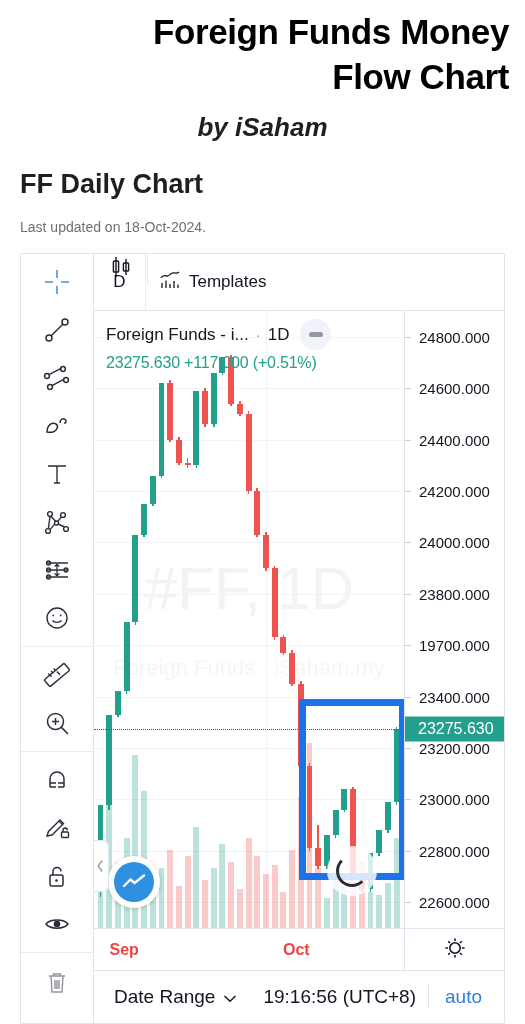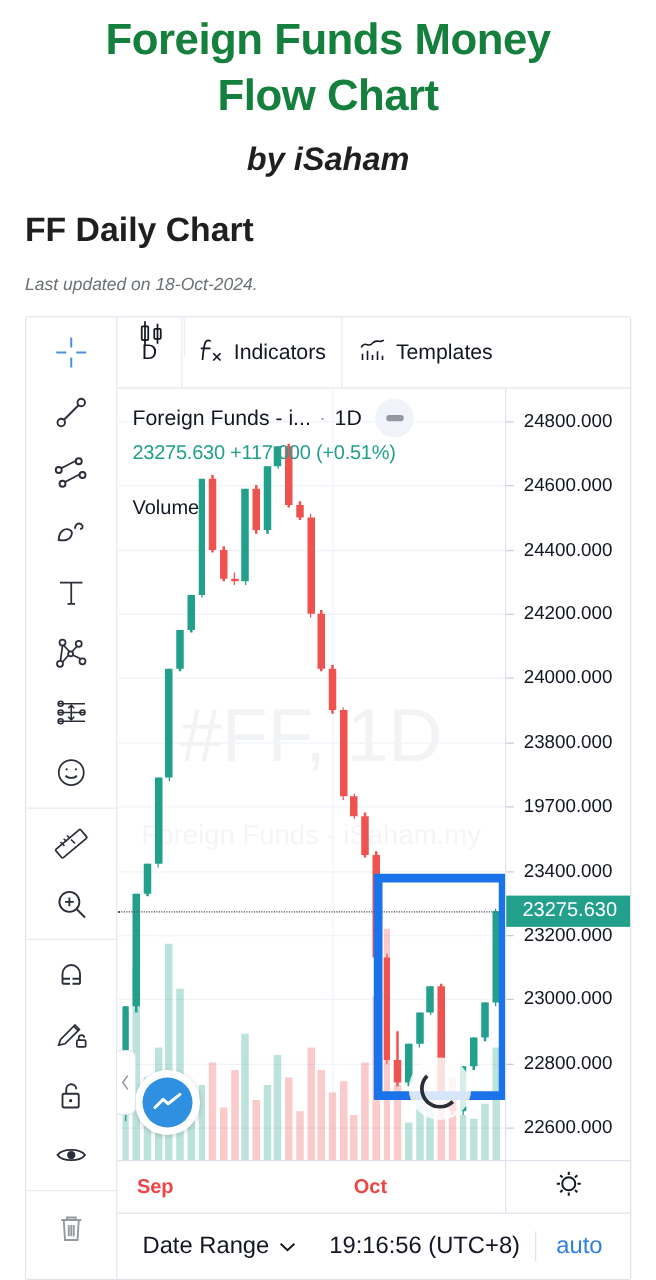--- a/index.html
+++ b/index.html
@@ -12,32 +12,32 @@
   .page {
     position: relative;
     width: 525px; height: 1024px;
     background: #ffffff;
   }
 
   
   .header { padding: 10px 16px 0 16px; }
   .main-title {
     font-size: 35px; font-weight: bold; line-height: 1.28;
-    text-align: center; color: #15803d; letter-spacing: -0.4px;
+    text-align: right; color: #000000; letter-spacing: -0.4px;
   }
   .byline {
     font-size: 26px; font-weight: bold; font-style: italic;
     text-align: center; color: #1d1f21; margin-top: 12px;
   }
   .section-title {
     font-size: 27px; font-weight: bold; color: #1d1f21;
     margin-top: 26px; text-align: left; padding-left: 4px;
   }
   .last-updated {
-    font-size: 14px; font-style: italic; color: #6b7074;
+    font-size: 14px; color: #6b7074;
     margin-top: 19px; padding-left: 4px;
   }
 
   
   .widget {
     position: absolute; left: 20px; top: 253px;
     width: 485px; height: 771px;
     background: #ffffff;
     border: 1px solid #e0e3eb;
     border-radius: 2px;
@@ -344,30 +344,20 @@
           <span class="tb-label">D</span>
         </div>
         <div class="tb-item candle">
           <span>
             <svg width="24" height="26" viewBox="0 0 24 26" fill="none" stroke="#131722" stroke-width="1.4">
               <path d="M7 3 V23 M17 5 V21"></path>
               <rect x="4.4" y="7" width="5.2" height="11" rx="0.8"></rect>
               <rect x="14.4" y="9" width="5.2" height="8" rx="0.8"></rect>
             </svg>
           </span>
-        </div>
-        <div class="tb-item">
-          <span>
-            <svg width="22" height="26" viewBox="0 0 22 26" fill="none" stroke="#131722" stroke-width="1.4">
-              <path d="M4 21 C4 21 5 9 6.5 6.6 C7.6 4.8 10 5 10.4 6.2"></path>
-              <path d="M2.6 11.6 H10.4"></path>
-              <path d="M12.6 15.6 L18.4 21.4 M18.4 15.6 L12.6 21.4"></path>
-            </svg>
-          </span>
-          <span class="tb-label">Indicators</span>
         </div>
         <div class="tb-item last">
           <span>
             <svg width="24" height="26" viewBox="0 0 24 26" fill="none" stroke="#131722" stroke-width="1.3">
               <path d="M3 11 C6 5 9 12 12 7.5 C15 3.6 18 8 21 5"></path>
               <path d="M4 21 V16 M8 21 V13.5 M12 21 V17 M16 21 V14 M20 21 V17.5"></path>
             </svg>
           </span>
           <span class="tb-label">Templates</span>
         </div>
@@ -587,21 +577,20 @@
               <span class="sym-int">1D</span>
               <span class="eye-pill">
                   <i></i>
                 </span>
             </div>
             <div class="legend-row2">
               <span>23275.630</span>
               <span>+117.000</span>
               <span>(+0.51%)</span>
             </div>
-            <div class="legend-vol">Volume</div>
           </div>
 
           <div class="logo-badge" id="logobadge" style="left: 14px; top: 545px;">
             <div class="logo-inner">
               <svg width="26" height="20" viewBox="0 0 26 20" fill="none" stroke="#ffffff" stroke-width="2.4" stroke-linecap="round" stroke-linejoin="round">
                 <path d="M3 14 L9.5 7.5 L13.5 11 L23 3.5"></path>
               </svg>
             </div>
           </div>
 

